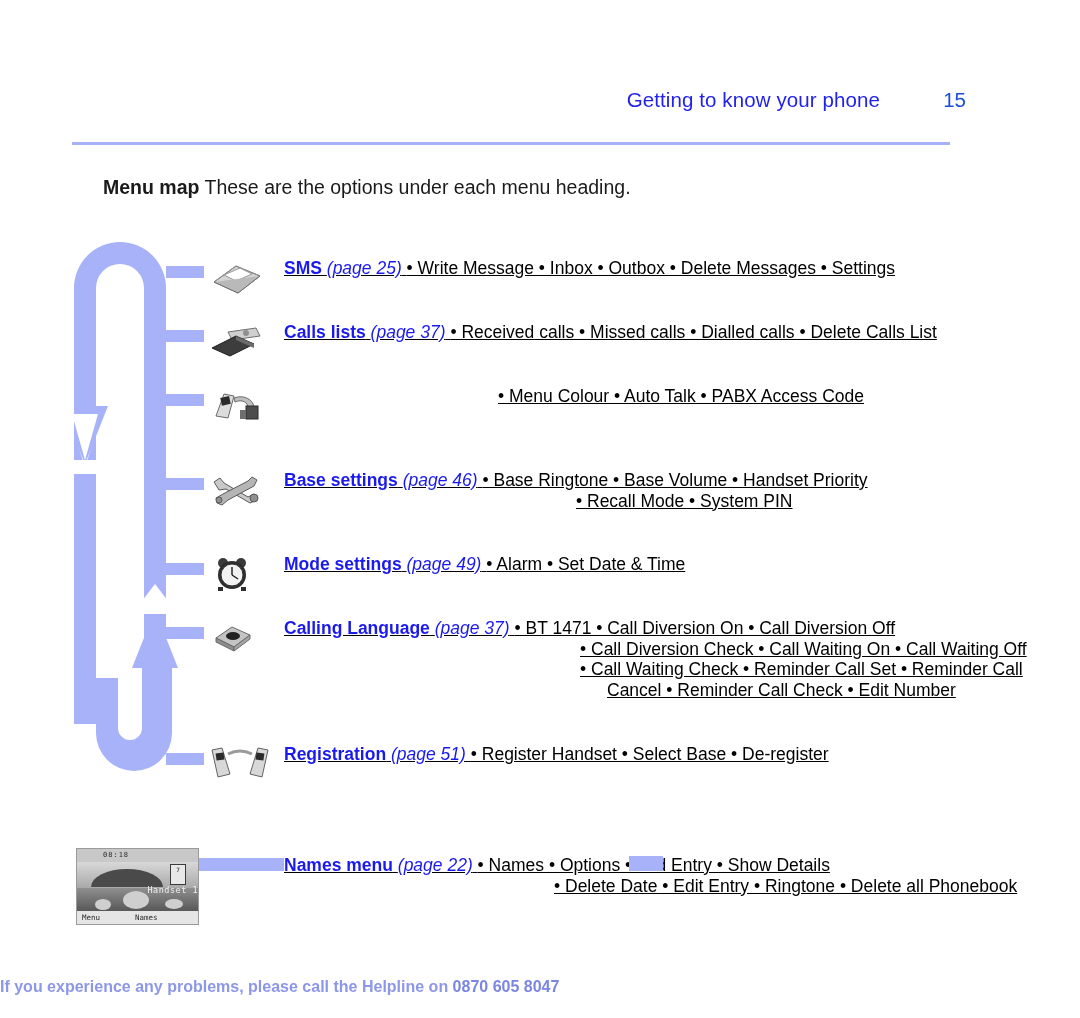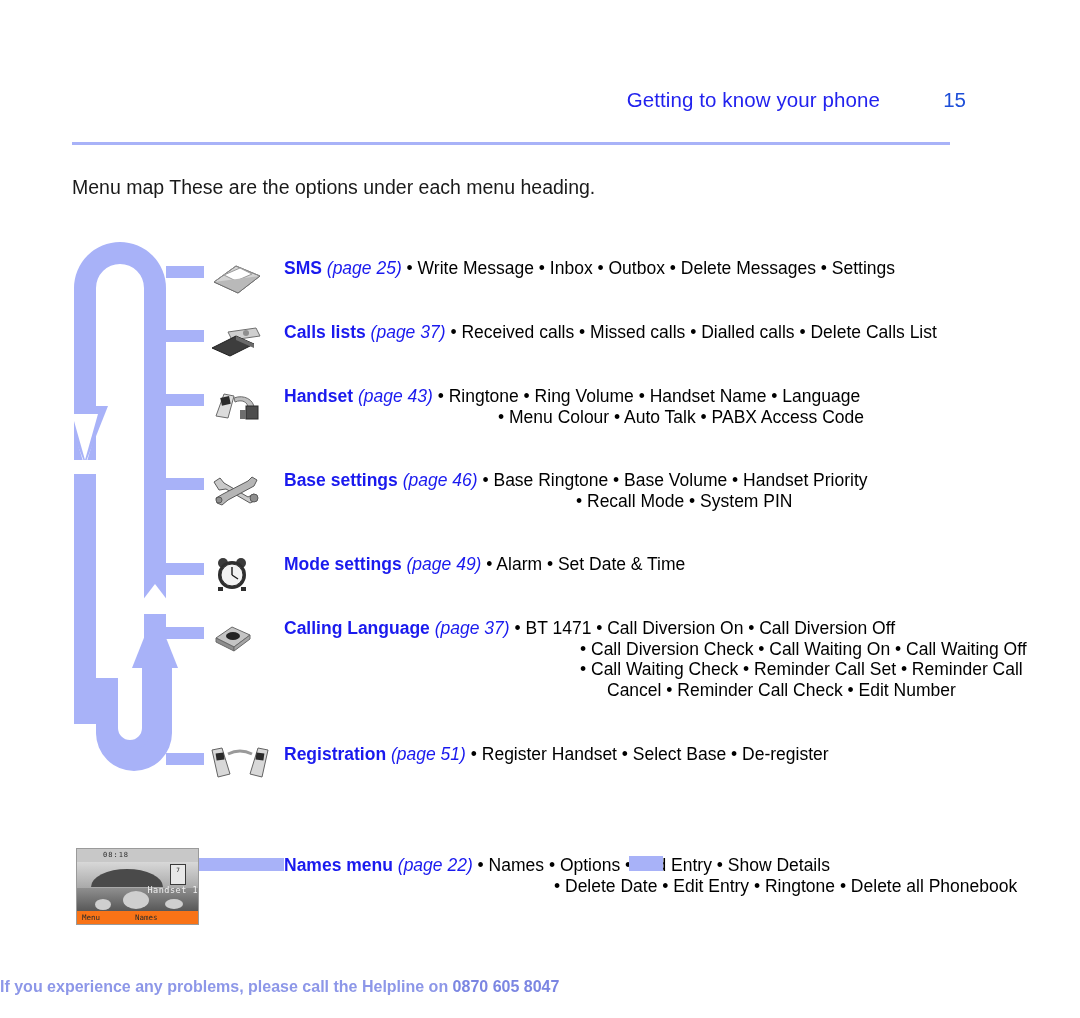--- a/index.html
+++ b/index.html
@@ -53,21 +53,22 @@
   
   .intro {
     position: absolute;
     left: 72px;
     top: 176px;
     font-size: 19.5px;
     color: #1a1a1a;
     white-space: nowrap;
   }
   .intro .intro-label {
-    font-weight: normal;
+    font-weight: bold;
+    margin-left: 31px;
   }
 
   
   .flow {
     position: absolute;
     left: 74px;
     top: 228px;
     width: 130px;
     height: 590px;
   }
@@ -98,20 +99,21 @@
     position: absolute;
     left: 78px;
     top: 0;
     width: 760px;
   }
   .row-line {
     font-size: 17.5px;
     line-height: 20.5px;
     color: #000000;
     white-space: nowrap;
+    text-decoration: underline;
   }
   .row-line + .row-line { margin-top: 0px; }
   .heading {
     color: #1a1aee;
     font-weight: bold;
     font-size: 17.5px;
   }
   .heading-page {
     color: #1a1aee;
     font-style: italic;
@@ -170,21 +172,21 @@
     font-family: "DejaVu Sans Mono", monospace;
     letter-spacing: .5px;
   }
   .ps-blob {
     position:absolute;
     background: #cfcfcf;
     border-radius: 50%;
   }
   .ps-soft {
     position:absolute; left:0; right:0; bottom:0; height:13px;
-    background:#f97316;
+    background:#e5e5e5;
     font-size: 7.5px;
     color: #2b2b2b;
     font-family: "DejaVu Sans Mono", monospace;
     line-height:13px;
   }
   .ps-soft span { position:absolute; }
   .ps-soft .left { left: 5px; }
   .ps-soft .right { left: 58px; }
   .ps-battery {
     position:absolute; right: 12px; top: 15px; width: 14px; height: 19px;
@@ -325,25 +327,20 @@
       <g transform="translate(4,2)">
         <path d="M6,28 L14,6 L24,8 L18,30 Z" fill="#dcdcdc" stroke="#6a6a6a" stroke-width="1"></path>
         <rect x="11" y="9" width="9" height="8" fill="#2b2b2b" transform="rotate(-12 15 13)"></rect>
         <path d="M24,10 C34,6 44,12 44,20 L38,20 C38,14 32,11 25,14 Z" fill="#bfbfbf" stroke="#6a6a6a" stroke-width="1"></path>
         <rect x="36" y="18" width="12" height="13" fill="#4d4d4d" stroke="#2b2b2b" stroke-width="1"></rect>
         <rect x="30" y="22" width="6" height="9" fill="#6e6e6e"></rect>
       </g>
     </svg>
   </div>
   <div class="row-body">
-    <div class="row-line">
-      <span class="heading">Handset</span>
-      <span class="heading-page">(page 43)</span>
-      <span class="opt">• Ringtone  • Ring Volume  • Handset Name  • Language</span>
-    </div>
     <div class="row-line indent-1">
       <span class="opt">• Menu Colour  • Auto Talk  • PABX Access Code</span>
     </div>
   </div>
 </div>
 
 <div class="row" style="top:470px;">
   <div class="row-icon">
     <svg width="64" height="38" viewBox="0 0 64 38">
       <g transform="translate(4,4)" stroke="#5a5a5a" stroke-width="1" fill="#c9c9c9">

